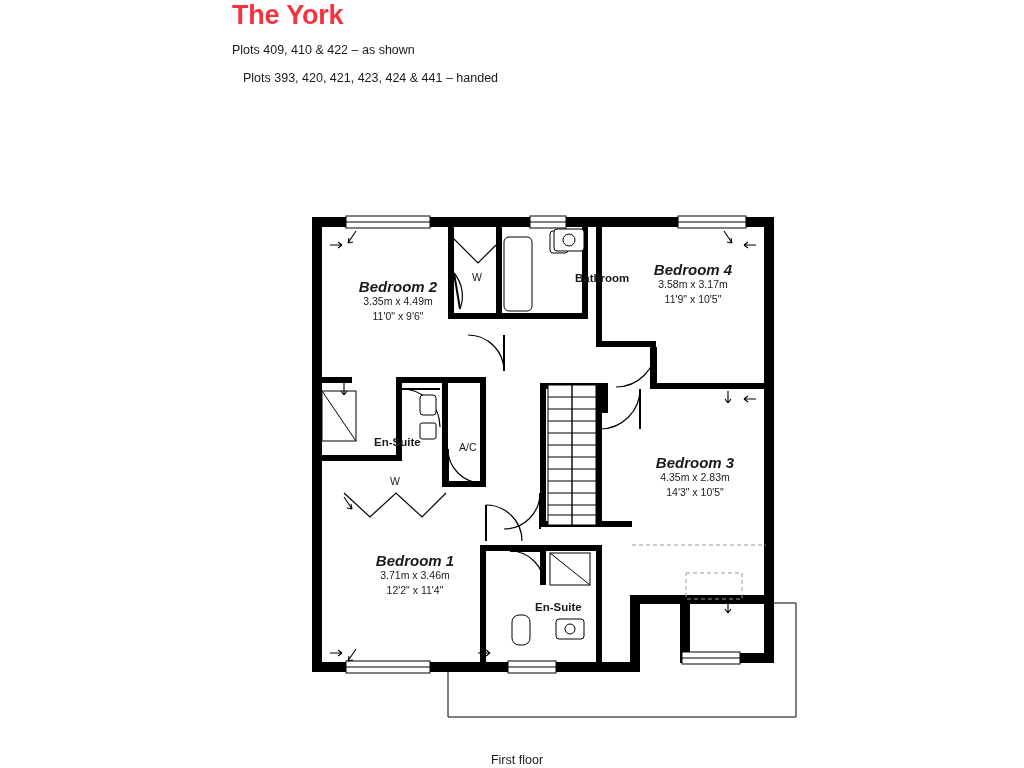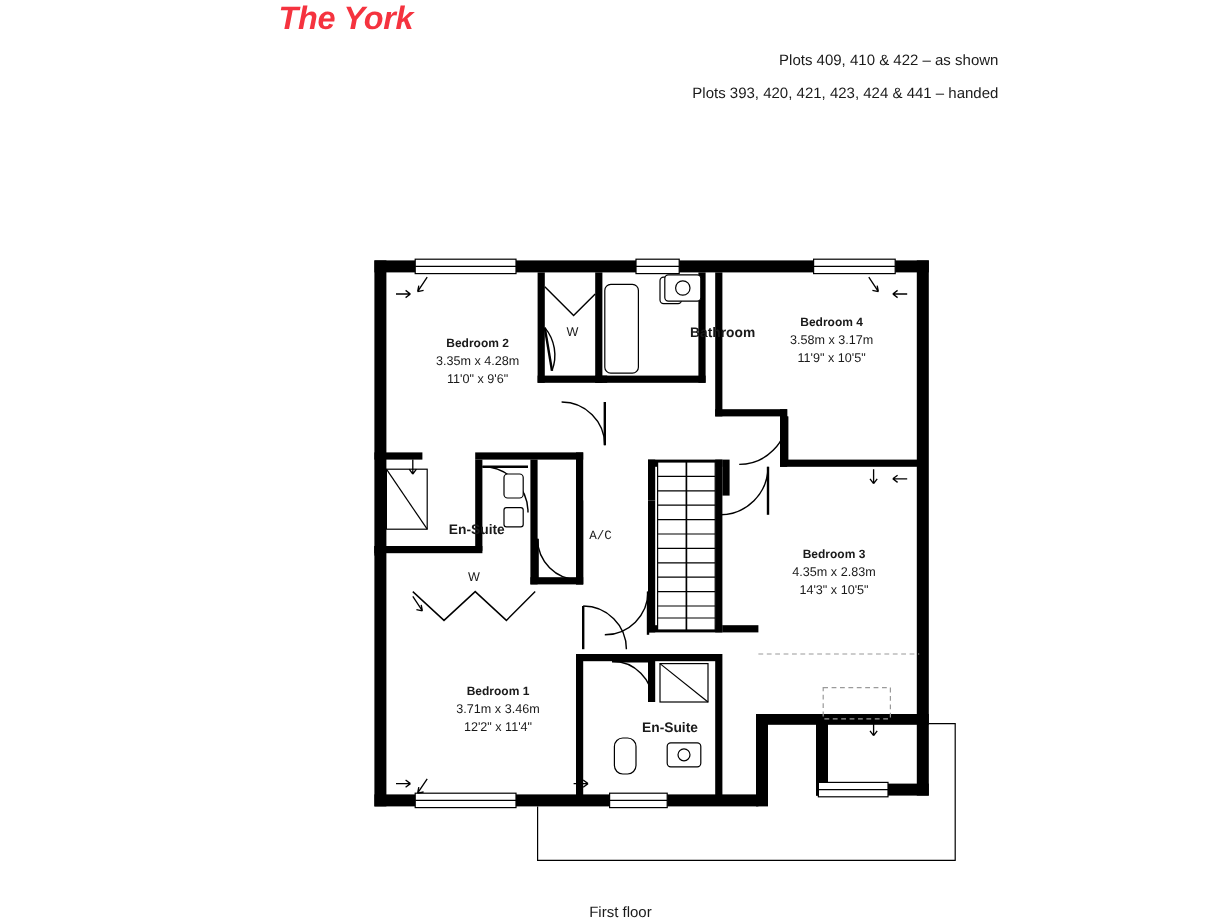--- a/index.html
+++ b/index.html
@@ -23,28 +23,26 @@
     top: 0px;
     width: 600px;
   }
   .title {
     font-size: 27px;
     font-weight: bold;
     color: #f5333f;
     margin: 0;
     line-height: 30px;
     letter-spacing: -0.2px;
-    font-style: italic;
   }
   .subline {
     font-size: 12.5px;
     color: #1a1a1a;
     margin-top: 13px;
     line-height: 15px;
-    text-align: right;
   }
   .subline.second {
     margin-top: 13px;
     margin-left: 11px;
   }
 
   
   .plan {
     position: absolute;
     left: 300px;
@@ -60,21 +58,22 @@
   .lbl {
     position: absolute;
     font-size: 11px;
     line-height: 15px;
     text-align: center;
     white-space: nowrap;
     color: #1a1a1a;
   }
   .lbl .name {
     font-weight: bold;
-    font-size: 10px;
+    font-size: 15px;
+    font-style: italic;
   }
   .lbl .dim {
     font-size: 10.5px;
   }
   .small-lbl {
     position: absolute;
     font-size: 10.5px;
     white-space: nowrap;
     color: #1a1a1a;
   }
@@ -293,43 +292,43 @@
       <path d="M 44 292 L 52 304 M 52 304 L 47 303 M 52 304 L 51 299"></path>
       <path d="M 30 448 L 42 448 M 42 448 L 38 445 M 42 448 L 38 451"></path>
       <path d="M 56 444 L 48 456 M 48 456 L 53 455 M 48 456 L 49 451"></path>
       <path d="M 178 448 L 190 448 M 190 448 L 186 445 M 190 448 L 186 451"></path>
       <path d="M 428 396 L 428 408 M 428 408 L 425 404 M 428 408 L 431 404"></path>
     </g>
   </svg>
 
   <div class="lbl" style="left:23px; top:74px; width:150px;">
     <div class="name">Bedroom 2</div>
-    <div class="dim">3.35m x 4.28m</div>
+    <div class="dim">3.35m x 4.49m</div>
     <div class="dim">11'0" x 9'6"</div>
   </div>
 
   <div class="lbl" style="left:318px; top:57px; width:150px;">
     <div class="name">Bedroom 4</div>
     <div class="dim">3.58m x 3.17m</div>
     <div class="dim">11'9" x 10'5"</div>
   </div>
 
   <div class="lbl" style="left:320px; top:250px; width:150px;">
     <div class="name">Bedroom 3</div>
     <div class="dim">4.35m x 2.83m</div>
     <div class="dim">14'3" x 10'5"</div>
   </div>
 
-  <div class="lbl" style="left:40px; top:348px; width:150px;margin-top:16px;">
+  <div class="lbl" style="left:40px; top:348px; width:150px;">
     <div class="name">Bedroom 1</div>
     <div class="dim">3.71m x 3.46m</div>
     <div class="dim">12'2" x 11'4"</div>
   </div>
 
   <div class="bold-lbl" style="left:244px; top:67px;margin-left:31px;">Bathroom</div>
   <div class="bold-lbl" style="left:74px; top:231px;">En-Suite</div>
   <div class="bold-lbl" style="left:235px; top:396px;">En-Suite</div>
-  <div class="small-lbl" style="left:191px; top:236px;font-family:Liberation Mono, monospace;">A/C</div>
+  <div class="small-lbl" style="left:159px; top:236px;">A/C</div>
   <div class="small-lbl" style="left:172px; top:66px;">W</div>
   <div class="small-lbl" style="left:90px; top:270px;">W</div>
 </div>
 
 <div class="footer">First floor</div>
 
 </body></html>

